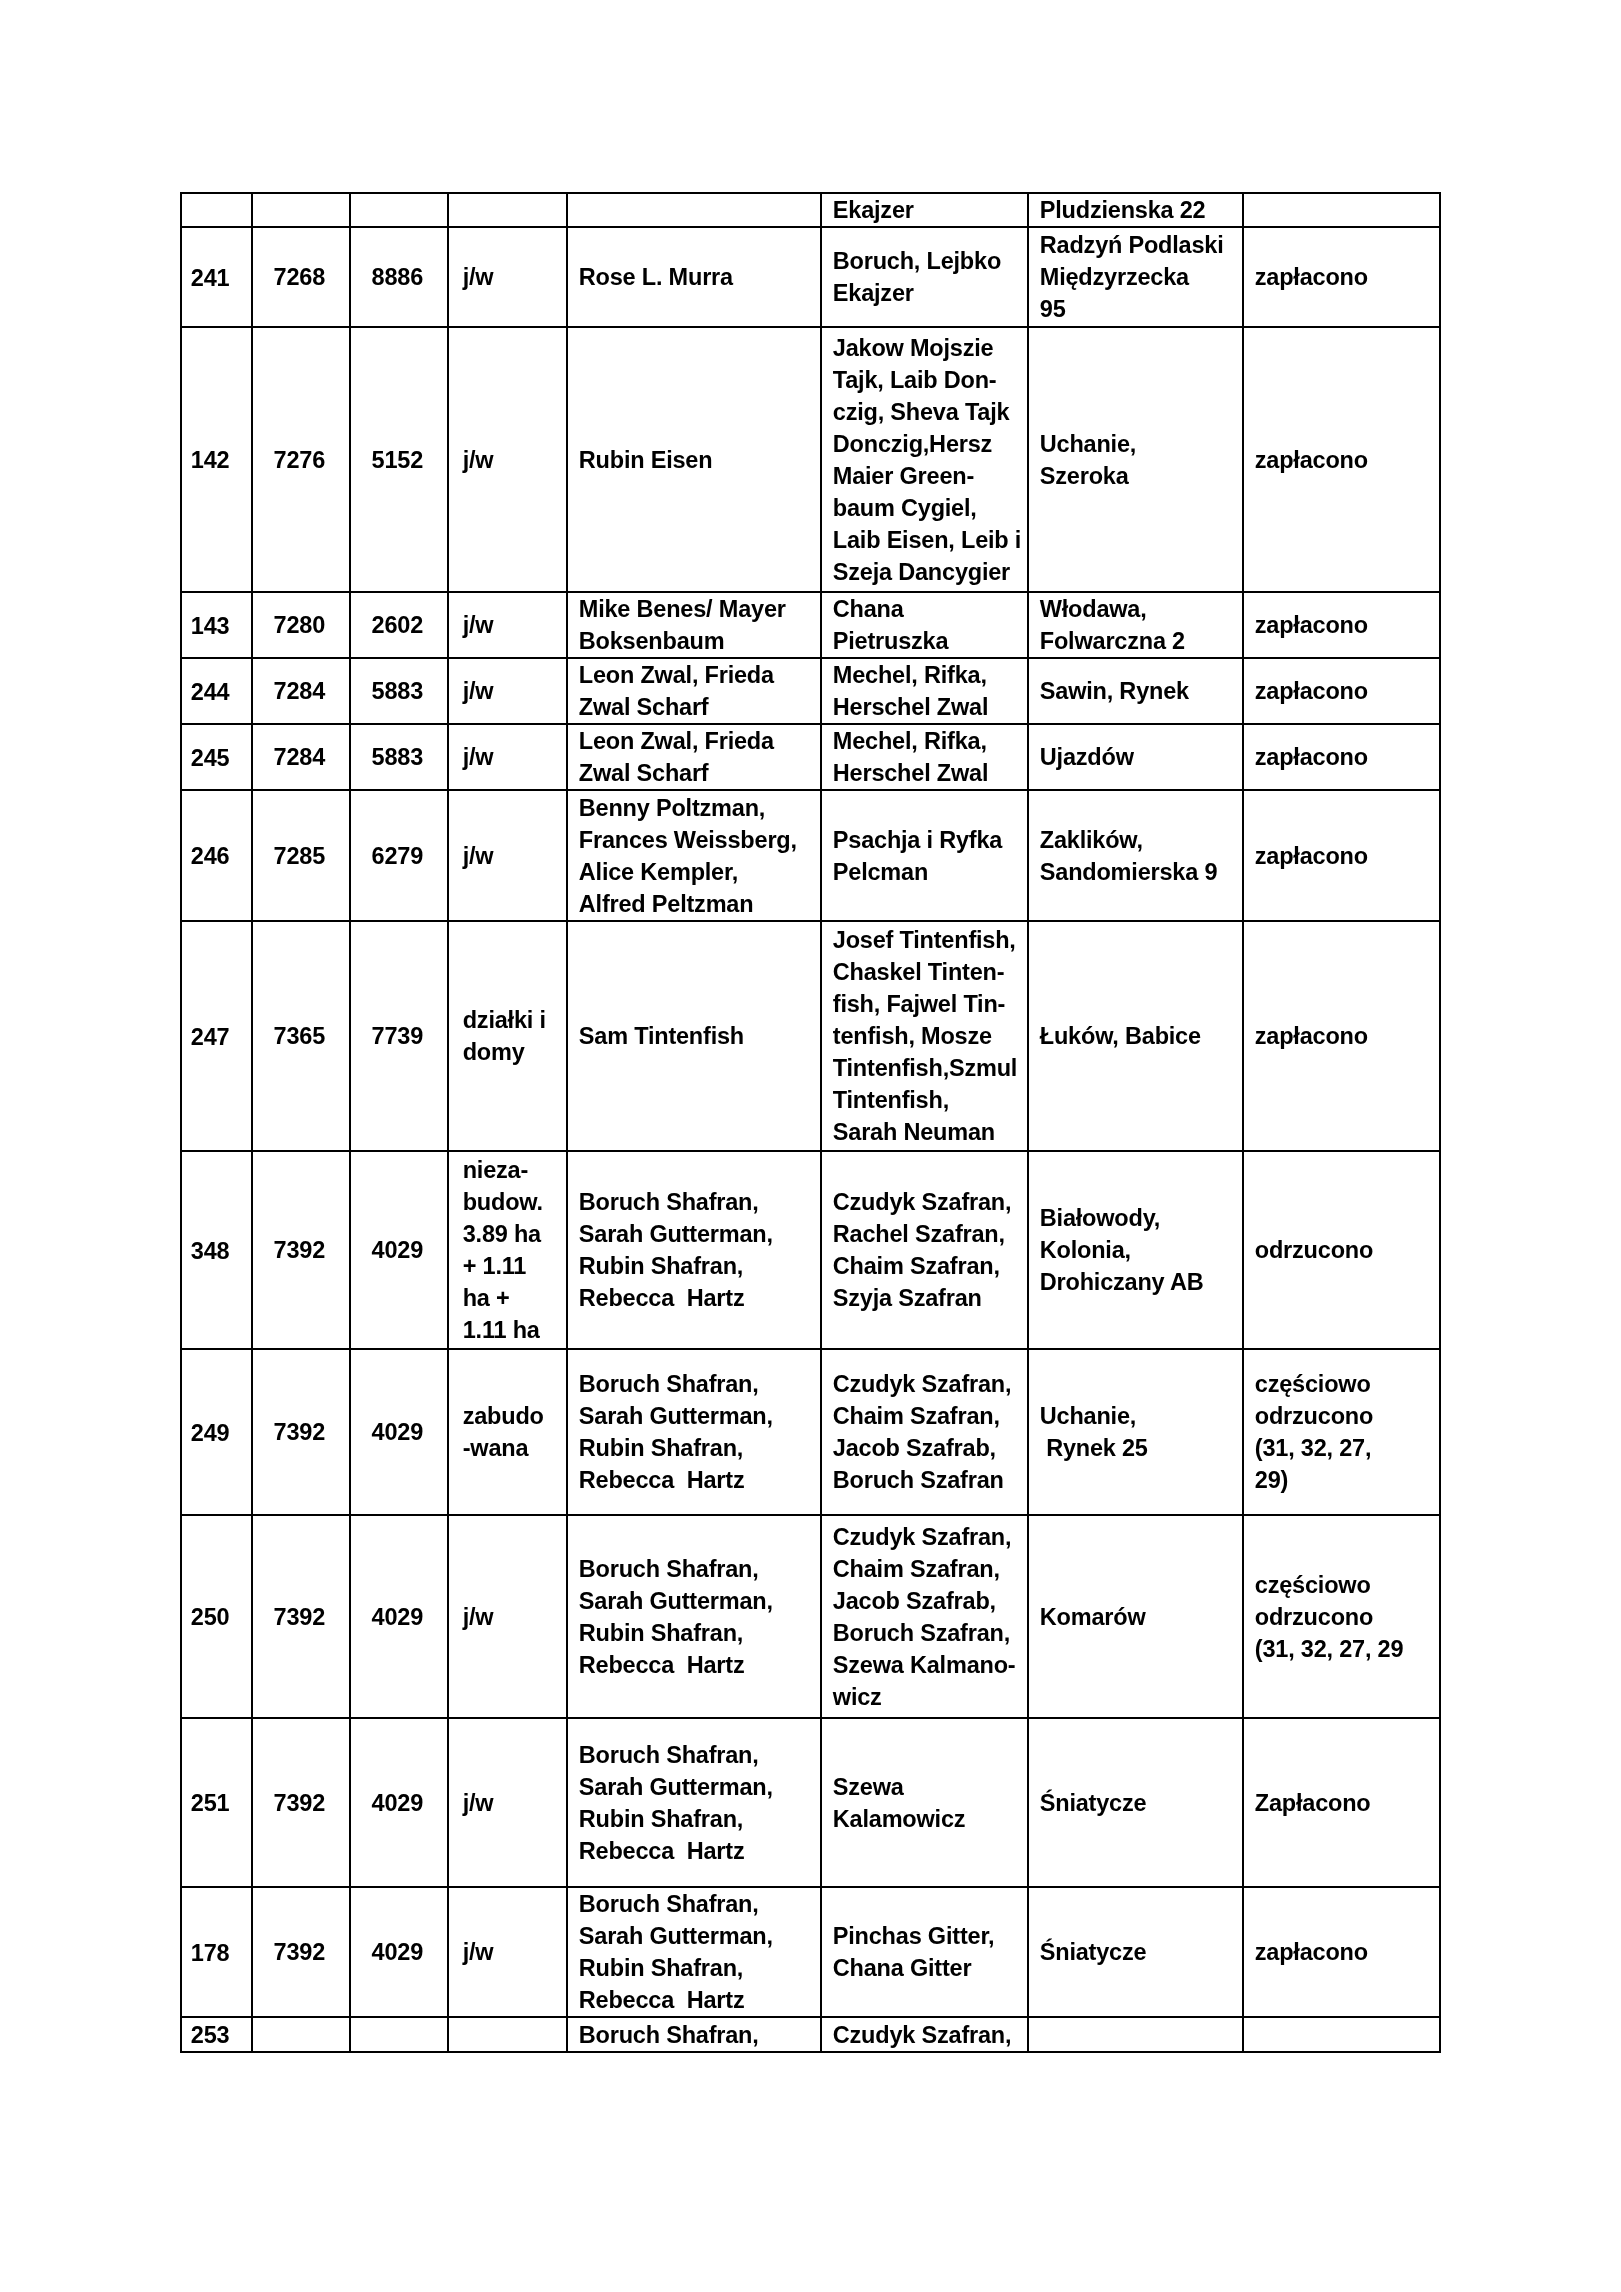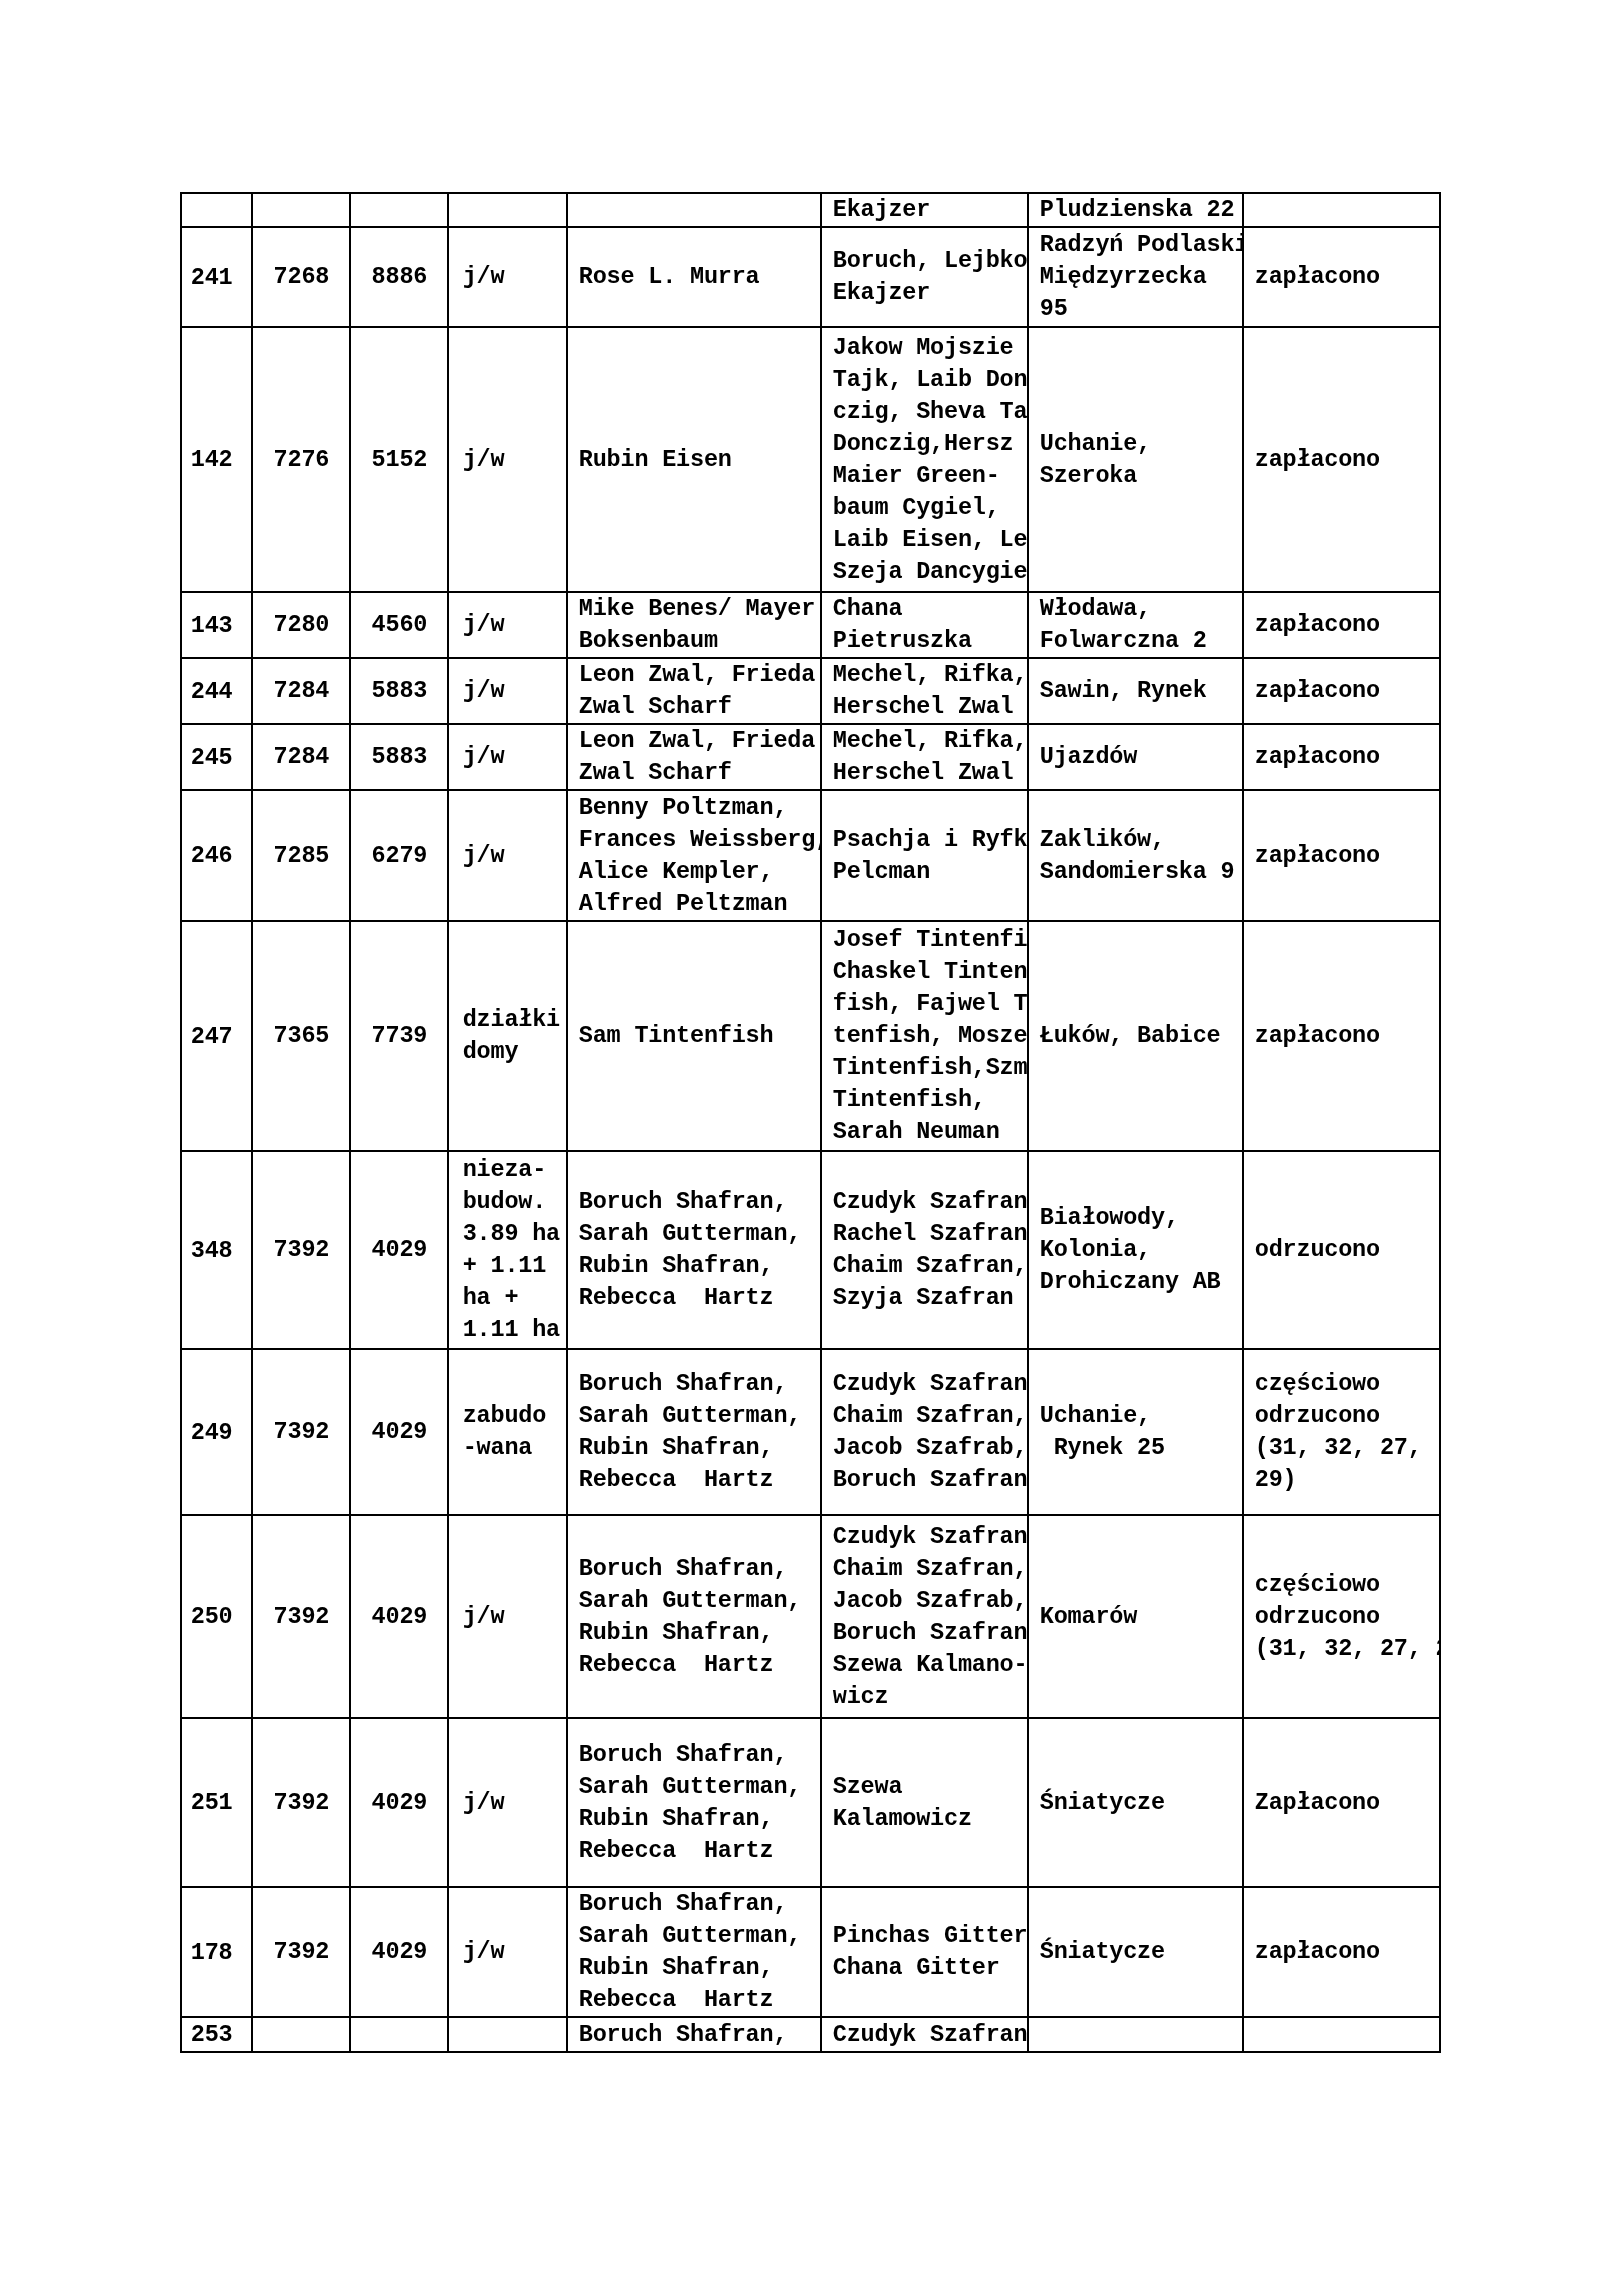--- a/index.html
+++ b/index.html
@@ -1,21 +1,21 @@
 <!DOCTYPE html>
 <html><head>
 <meta charset="utf-8">
 <style>
   html,body{margin:0;padding:0;background:#ffffff;}
   .page{
     position:relative;
     width:1621px;
     height:2293px;
     background:#ffffff;
-    font-family:Liberation Mono, monospace;
+    font-family:Liberation Sans, sans-serif;
     overflow:hidden;
   }
   table.records{
     position:absolute;
     left:180px;
     top:192px;
     width:1258px;
     border-collapse:collapse;
     table-layout:fixed;
   }
@@ -151,21 +151,21 @@
           </td>
         </tr>
         <tr style="height: 66px; padding-left: 44px;">
           <td class="c0">
             <div class="cell-text">143</div>
           </td>
           <td class="c1">
             <div class="cell-text">7280</div>
           </td>
           <td class="c2">
-            <div class="cell-text">4560</div>
+            <div class="cell-text">2602</div>
           </td>
           <td class="c3">
             <div class="cell-text">j/w</div>
           </td>
           <td class="c4">
             <div class="cell-text">Mike Benes/ Mayer
 Boksenbaum</div>
           </td>
           <td class="c5">
             <div class="cell-text">Chana

